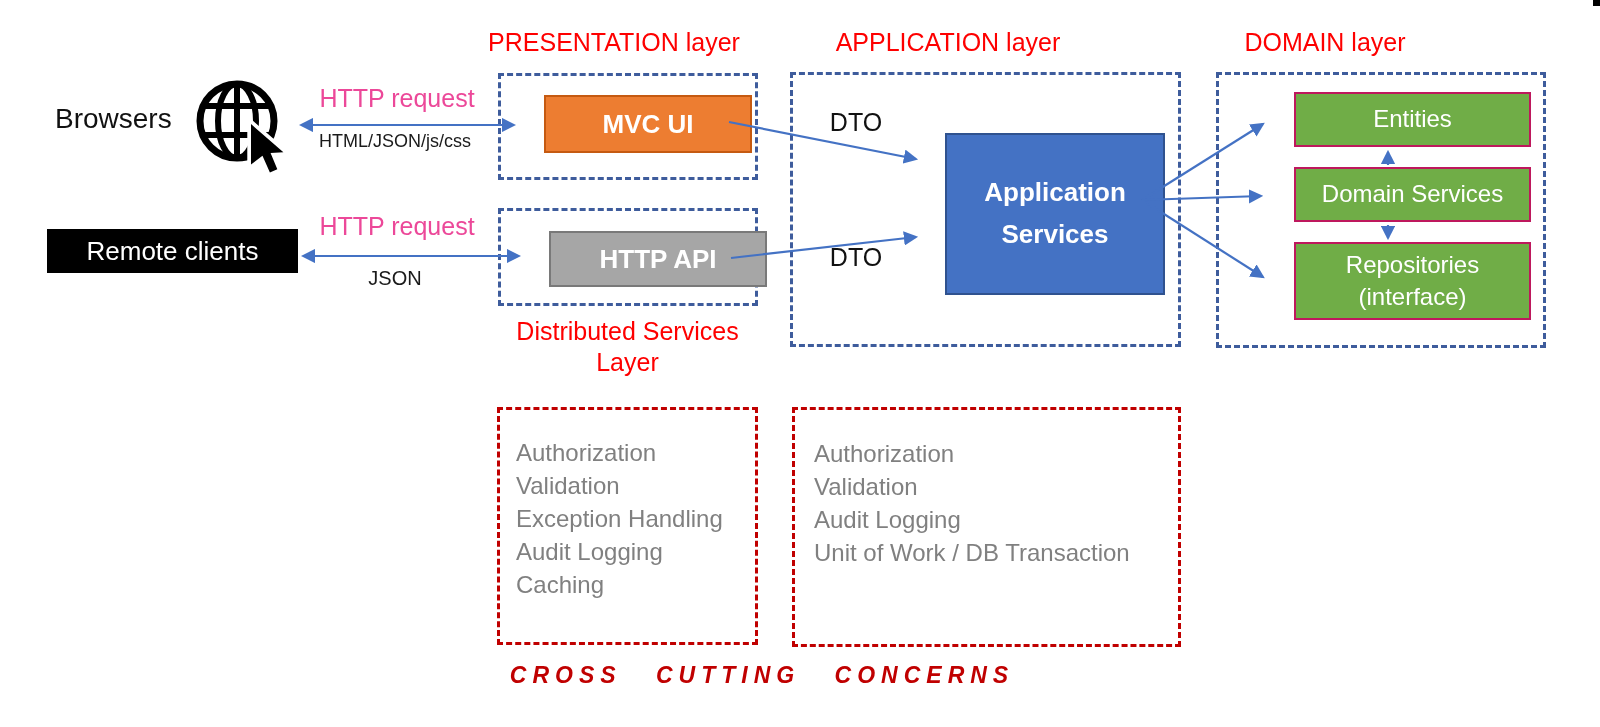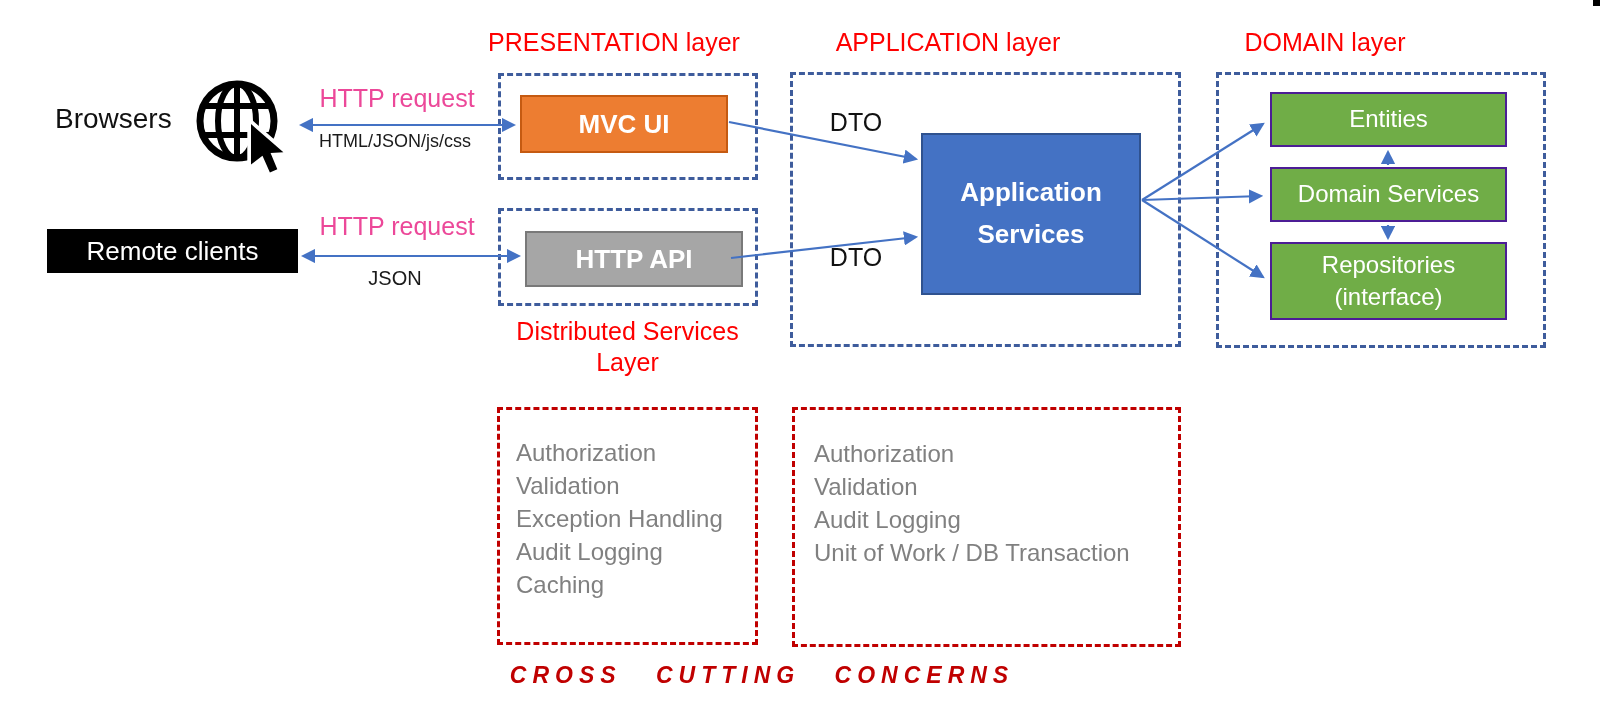--- a/index.html
+++ b/index.html
@@ -12,25 +12,25 @@
   .pre{white-space:pre-line;}
 
   
   .blk-lbl{color:#111;font-size:28px;}
   .arrow-lbl{color:#ec4899;font-size:25px;}
   .arrow-sub{color:#1a1a1a;font-size:18px;}
   .layer-title{color:#fe0000;font-size:25px;line-height:1.25;}
   .dto{color:#111;font-size:25px;}
 
   
-  .solidbox{box-sizing:border-box;color:#fff;z-index:3;}
+  .solidbox{box-sizing:border-box;color:#fff;z-index:3;margin-left:24px;}
   .mvc{background:#ED7D31;border:2px solid #C55A11;font-weight:bold;font-size:26px;}
   .api{background:#A6A6A6;border:2px solid #797979;font-weight:bold;font-size:26px;}
   .appsvc{background:#4472C4;border:2.5px solid #2F528F;font-weight:bold;font-size:26px;line-height:1.6;}
-  .green{background:#70AD47;border:2px solid #4c1d95;font-size:24px;line-height:1.35;}
+  .green{background:#70AD47;border:2px solid #be185d;font-size:24px;line-height:1.35;}
   .black-box{background:#000;color:#fff;font-size:26px;}
 
   
   .dash-blue{box-sizing:border-box;border:3px dashed #3E5C9C;z-index:2;}
   .dash-red{box-sizing:border-box;border:3px dashed #C00000;z-index:2;}
 
   .cc-list{color:#808080;font-size:24px;line-height:33px;}
   .footer-title{
     color:#C00000;font-size:23px;font-style:italic;font-weight:bold;
     letter-spacing:6px;word-spacing:22px;

